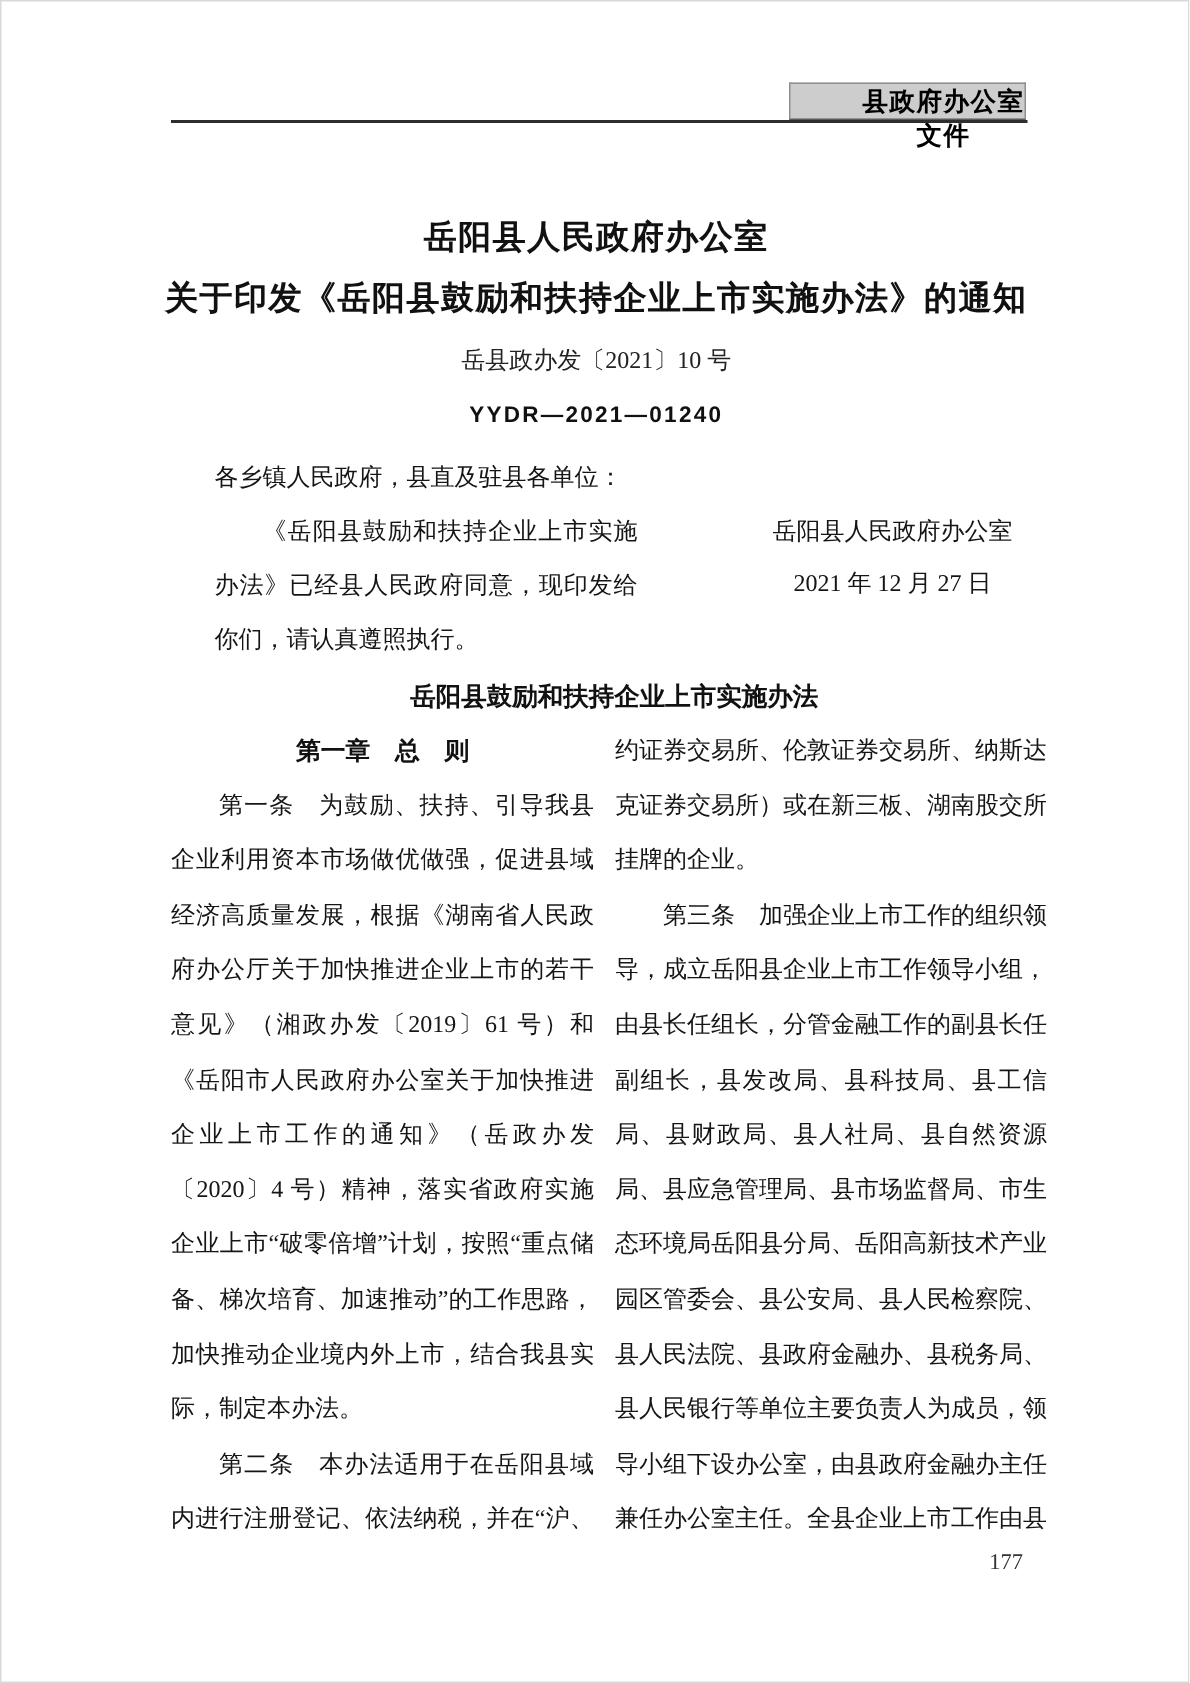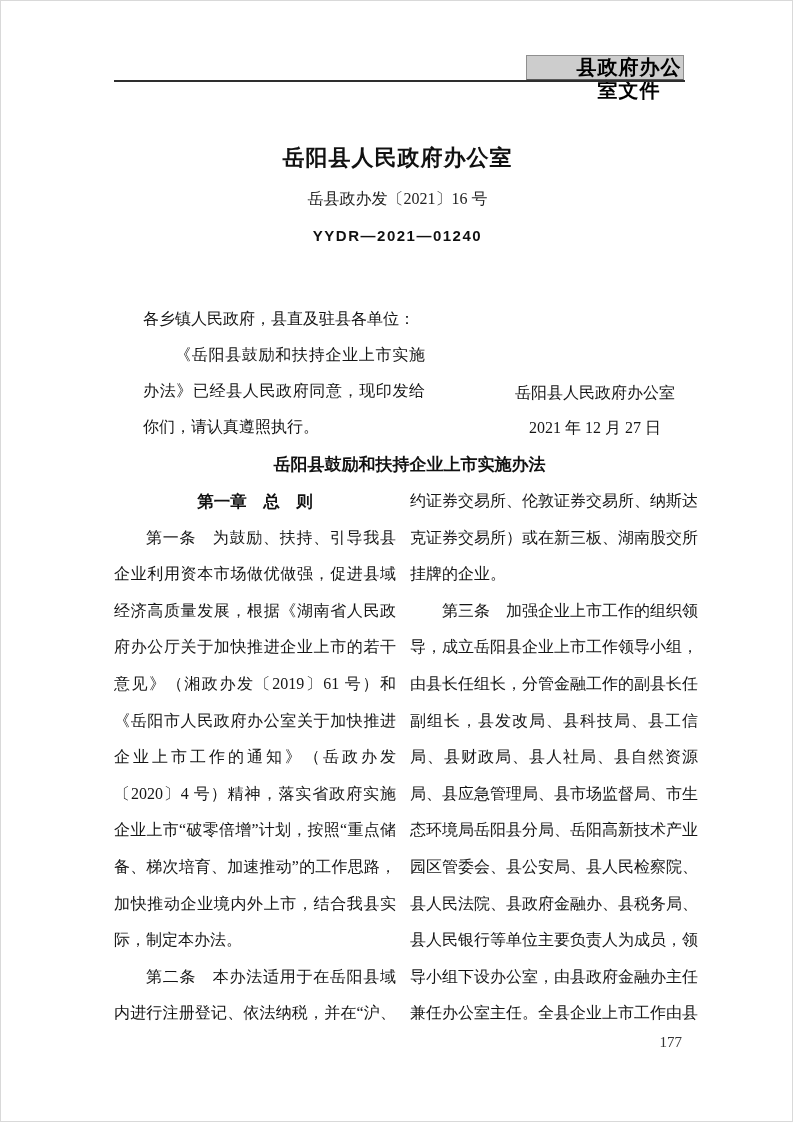--- a/index.html
+++ b/index.html
@@ -22,21 +22,21 @@
   
   .doc-badge {
     position: absolute; left: 525px; top: 54px;
     width: 158px; height: 25px;
     background: #cdcdcd;
     border: 1px solid #8f8f8f;
     border-bottom-color: #5a5a5a;
     box-sizing: border-box;
     text-align: center; line-height: 23px;
     font-family: "Liberation Sans", sans-serif;
-    font-weight: bold; font-size: 20px; color: #000;
+    font-weight: bold; font-size: 17px; color: #000;
     letter-spacing: 1px;
     padding-left: 48px;
   }
   .header-rule {
     position: absolute; left: 113px; top: 79px;
     width: 571px; height: 2px;
     background: #2e2e2e;
   }
 
   
@@ -59,21 +59,21 @@
     font-weight: bold; font-size: 15px; color: #111;
     letter-spacing: 1.5px;
     margin-top: 17px;
   }
 
   
   .intro {
     position: absolute; left: 113px; top: 300px; width: 584px;
     font-size: 16px; line-height: 36px; color: #151515; margin-left: 29px;
   }
-  .intro-row { display: flex; align-items: flex-end; }
+  .intro-row { display: flex; align-items: flex-start; }
   .intro-body {
     width: 282px; margin: 0;
     text-indent: 2em; text-align: justify;
   }
   .signature {
     margin-left: auto; margin-right: 52px;
     text-align: center; line-height: 35px;
   }
 
   
@@ -110,21 +110,22 @@
 </head>
 <body>
 
 <div class="page">
 
   <div class="doc-badge">县政府办公室文件</div>
   <div class="header-rule"></div>
 
   <div class="title-block">
     <div class="title-line">岳阳县人民政府办公室</div>
-    <div class="doc-number">岳县政办发〔2021〕16 号</div>
+    <div class="title-line">关于印发《岳阳县鼓励和扶持企业上市实施办法》的通知</div>
+    <div class="doc-number">岳县政办发〔2021〕10 号</div>
     <div class="archive-code">YYDR—2021—01240</div>
   </div>
 
   <div class="intro">
     <div class="salutation">各乡镇人民政府，县直及驻县各单位：</div>
     <div class="intro-row">
       <p class="intro-body">《岳阳县鼓励和扶持企业上市实施办法》已经县人民政府同意，现印发给你们，请认真遵照执行。</p>
       <div class="signature">
         <div>岳阳县人民政府办公室</div>
         <div>2021 年 12 月 27 日</div>

